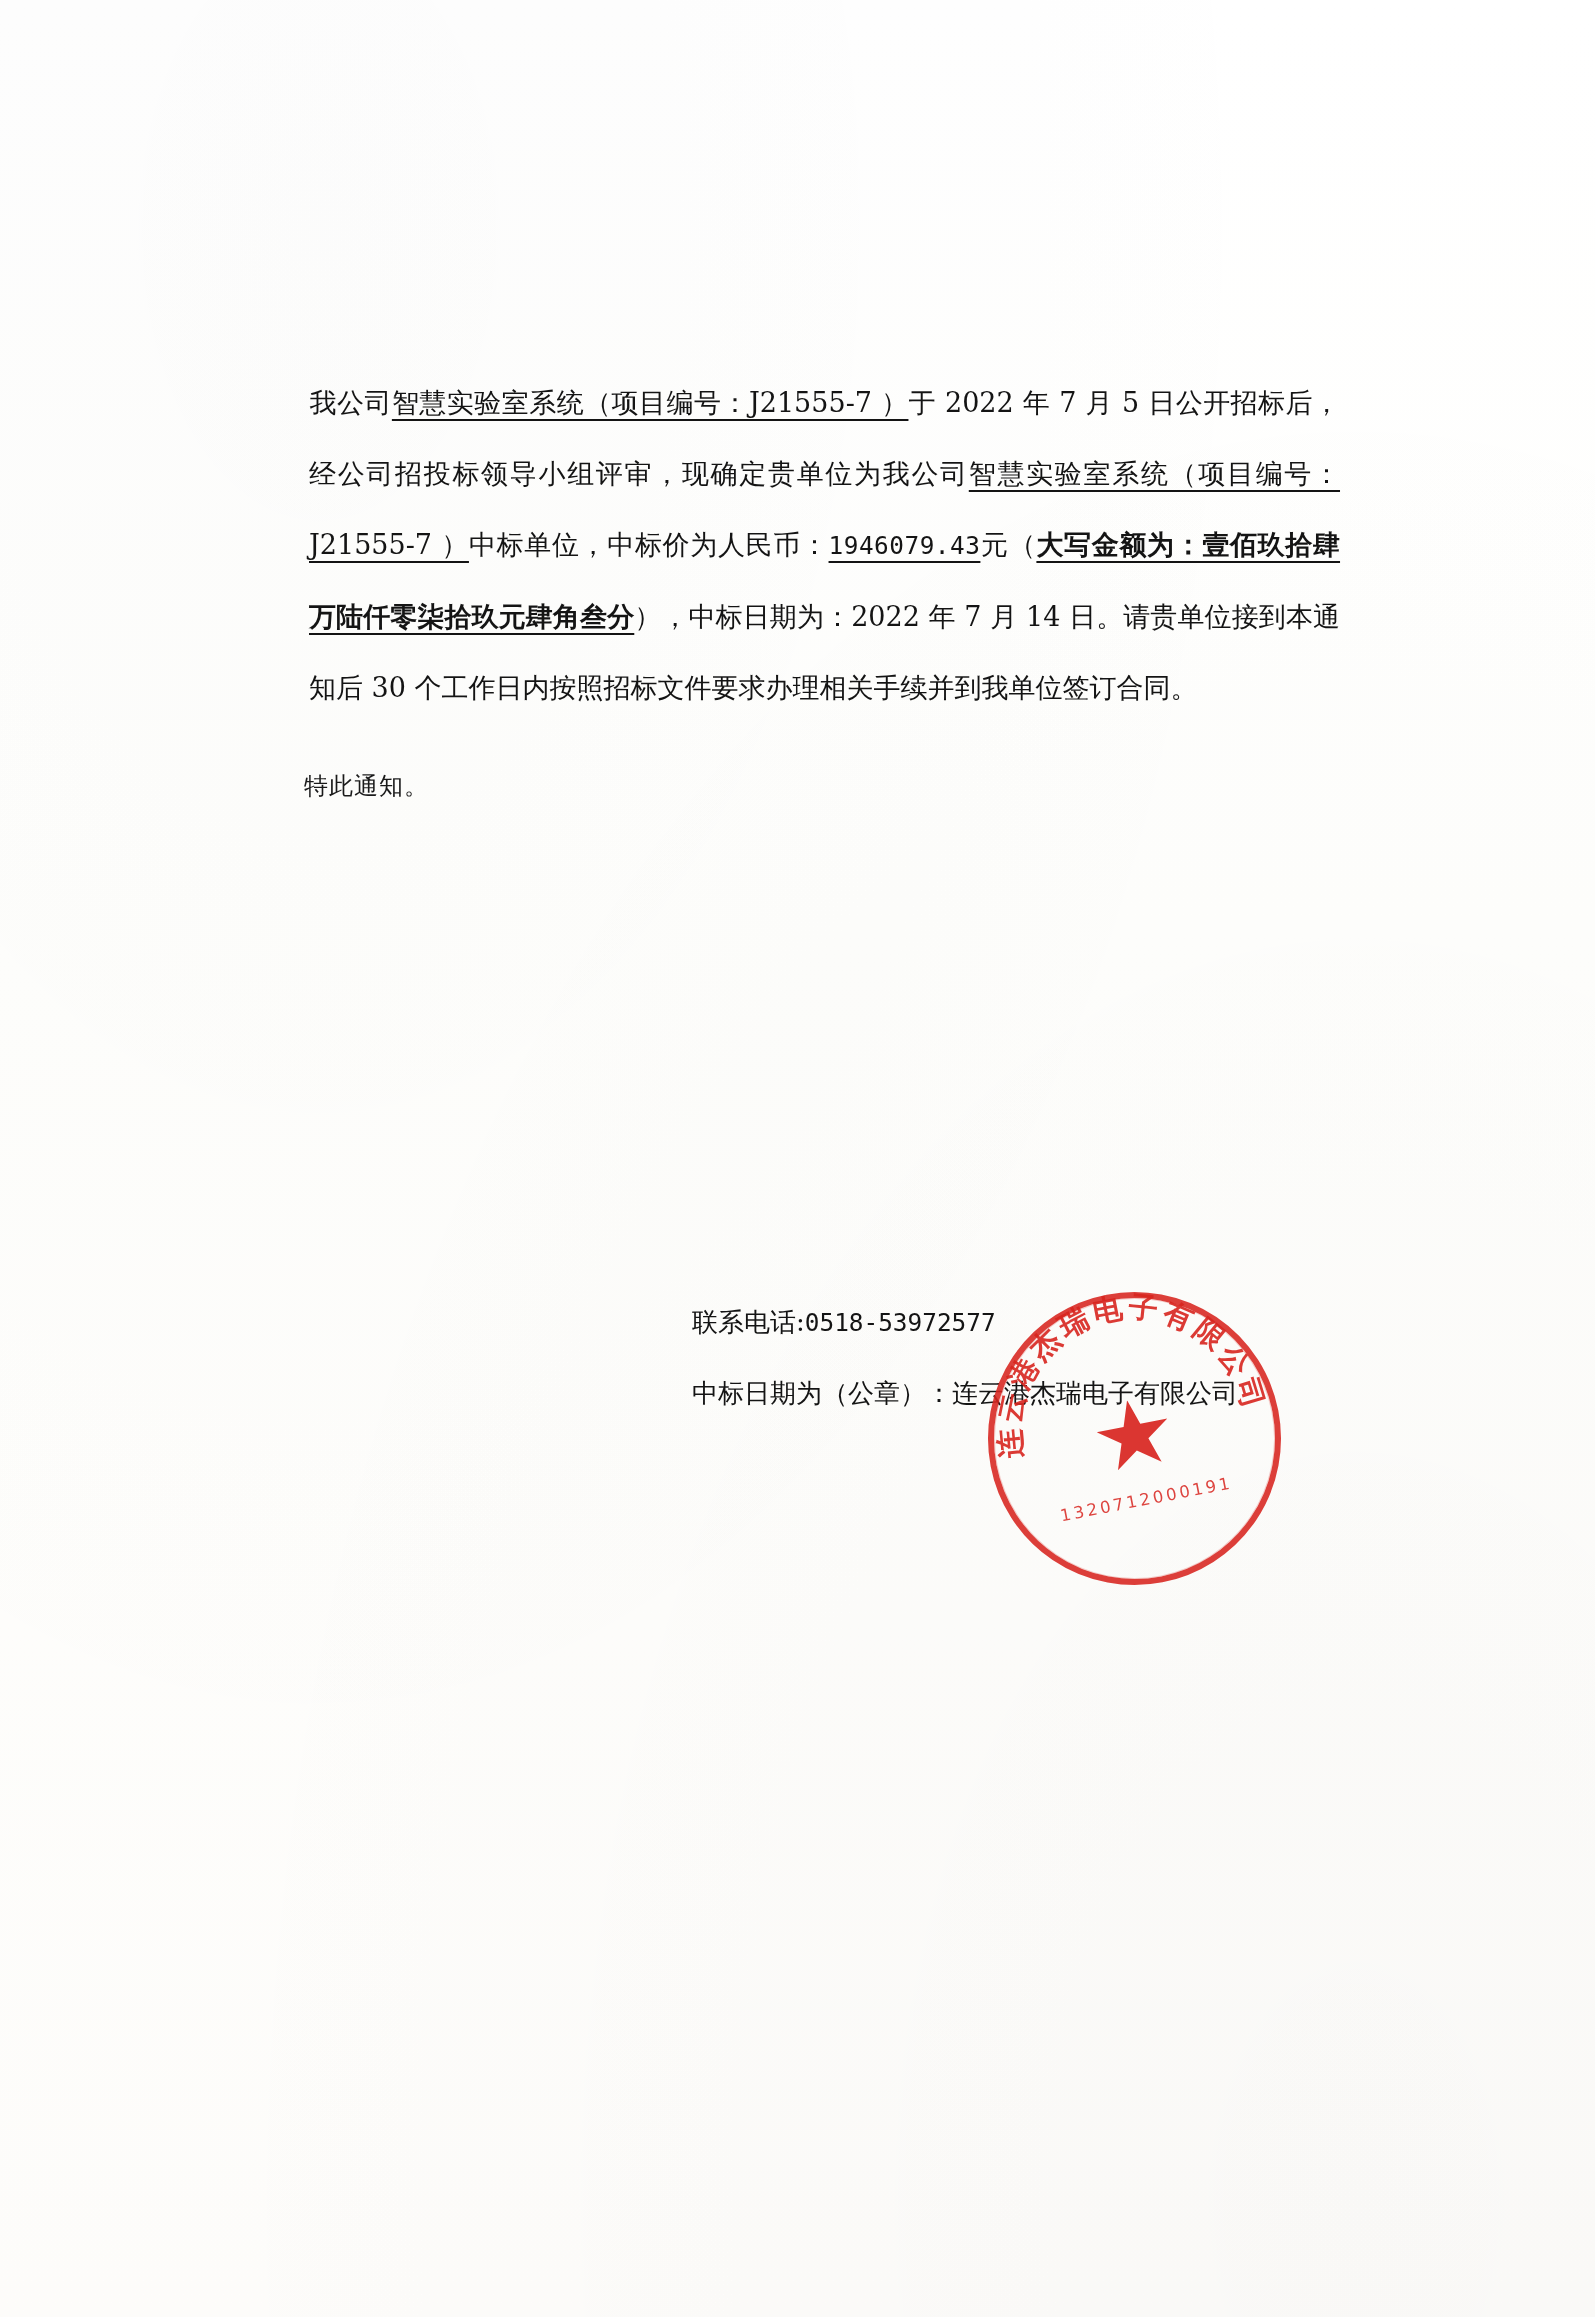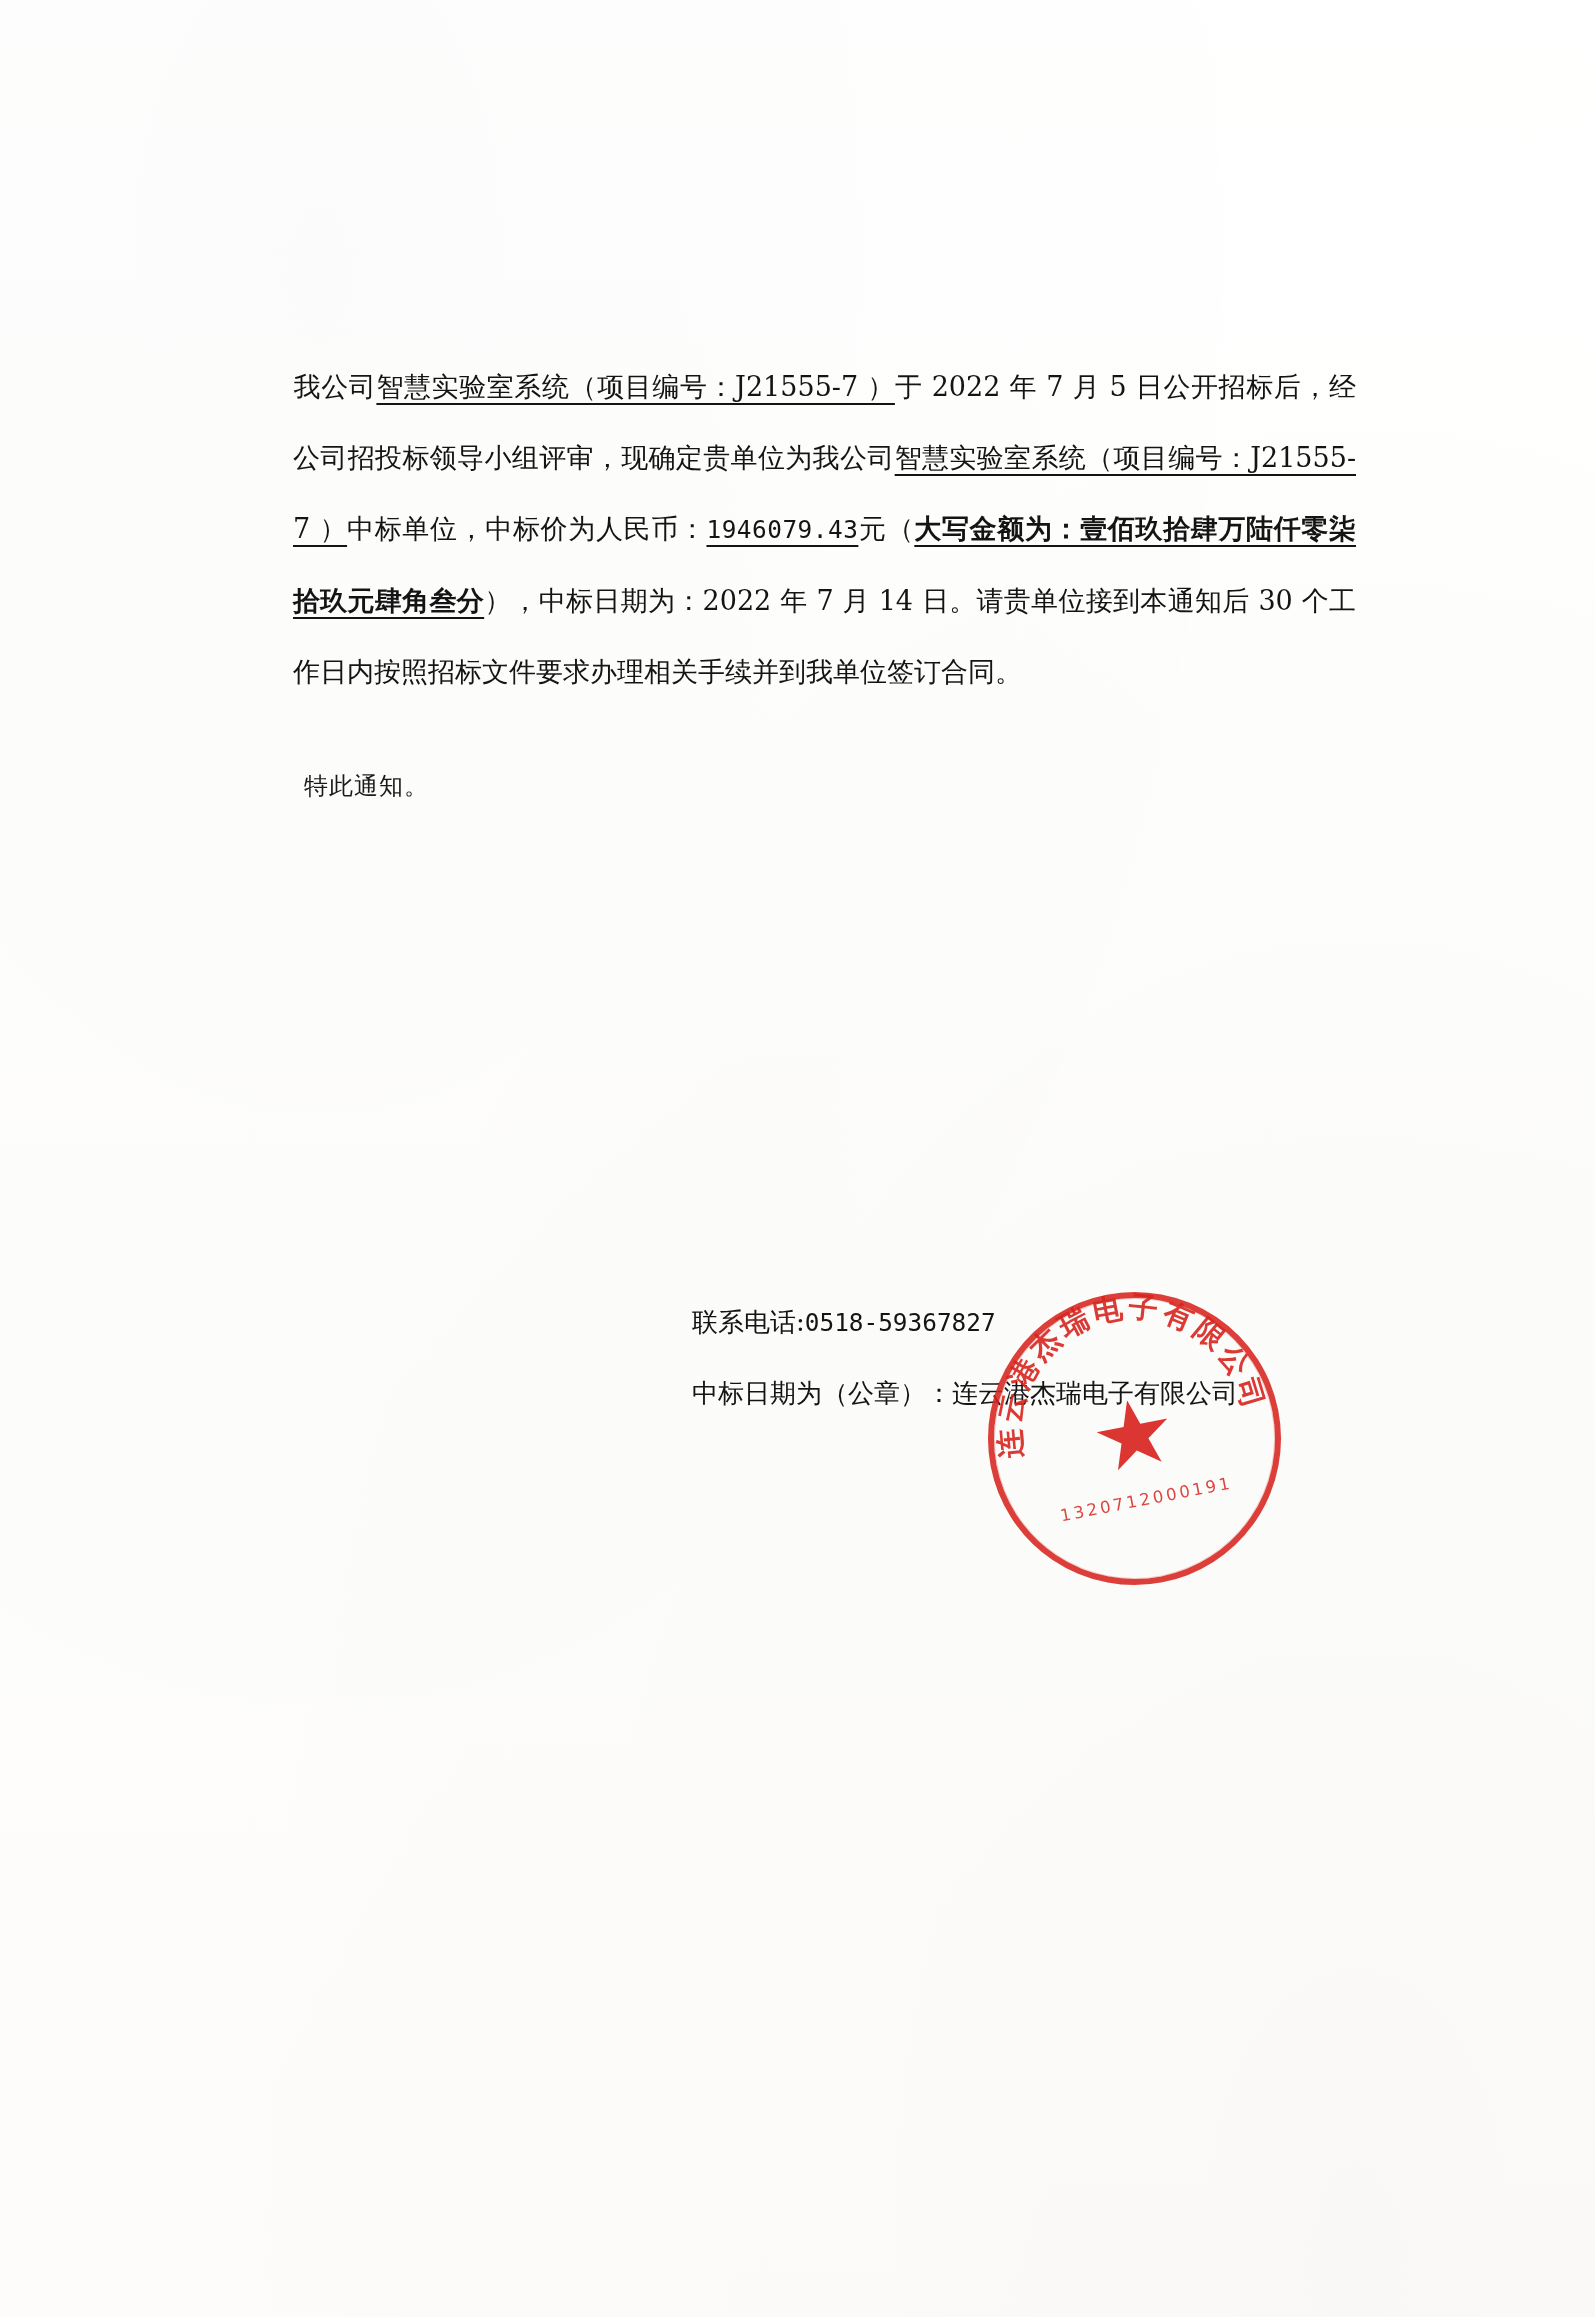--- a/index.html
+++ b/index.html
@@ -50,21 +50,21 @@
     font-size: 27px;
     line-height: 71px;
     color: #141414;
   }
   .addressee {
     margin: 0 0 21.5px 0;
     font-size: 27px;
     letter-spacing: 0.5px;
   }
   .para {
-    margin: 0;
+    margin: 16px;
     text-align: justify;
     text-indent: 0;
   }
   .para .indent {
     display: inline-block;
     width: 0px;
   }
   .u {
     text-decoration: underline;
     text-underline-offset: 6.8px;
@@ -167,21 +167,21 @@
   <div class="body-block">
     <p class="para">
       <span class="indent"></span><span>我公司</span><span class="u">智慧实验室系统（项目编号：J21555-7 ）</span><span>于 2022 年 7 月 5 日公开招标后，经公司招投标领导小组评审，现确定贵单位为我公司</span><span class="u">智慧实验室系统（项目编号：J21555-7 ）</span><span>中标单位，中标价为人民币：</span><span class="u mono">1946079.43</span><span>元（</span><span class="u b">大写金额为：壹佰玖拾肆万陆仟零柒拾玖元肆角叁分</span><span>），中标日期为：2022 年 7 月 14 日。请贵单位接到本通知后 30 个工作日内按照招标文件要求办理相关手续并到我单位签订合同。</span>
     </p>
   </div>
 
   <div class="notice-line">特此通知。</div>
 
   <div class="sign-block">
     <div class="sign-line">
-      <span>联系电话:</span><span class="val">0518-59367827</span>
+      <span>联系电话:</span><span class="val">0518-53972577</span>
     </div>
     <div class="sign-line">
       <span>中标日期为（公章）：</span><span>连云港杰瑞电子有限公司</span>
     </div>
   </div>
 
   <div class="seal">
     <div class="seal-ring"></div>
     <svg class="seal-text-svg" viewBox="0 0 300 300">
       <defs>

